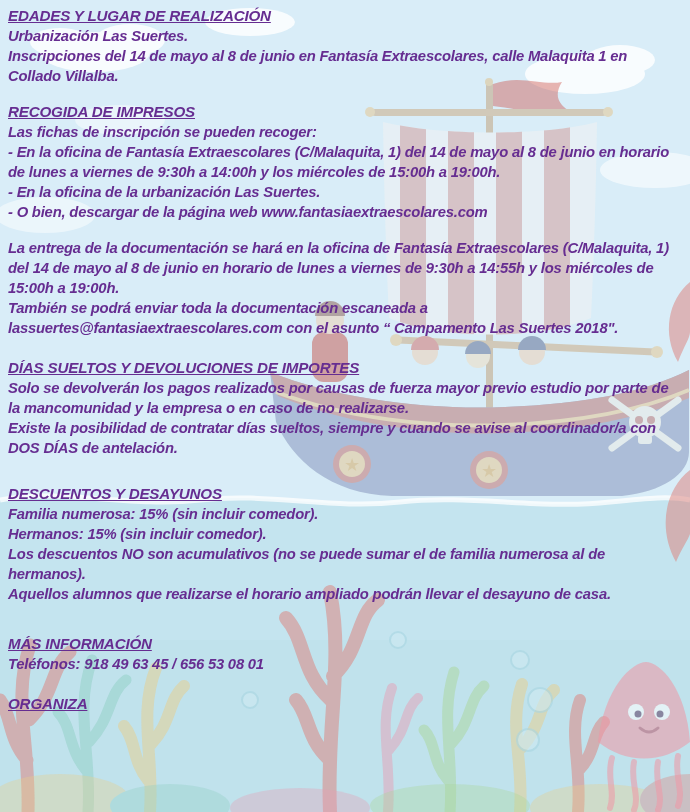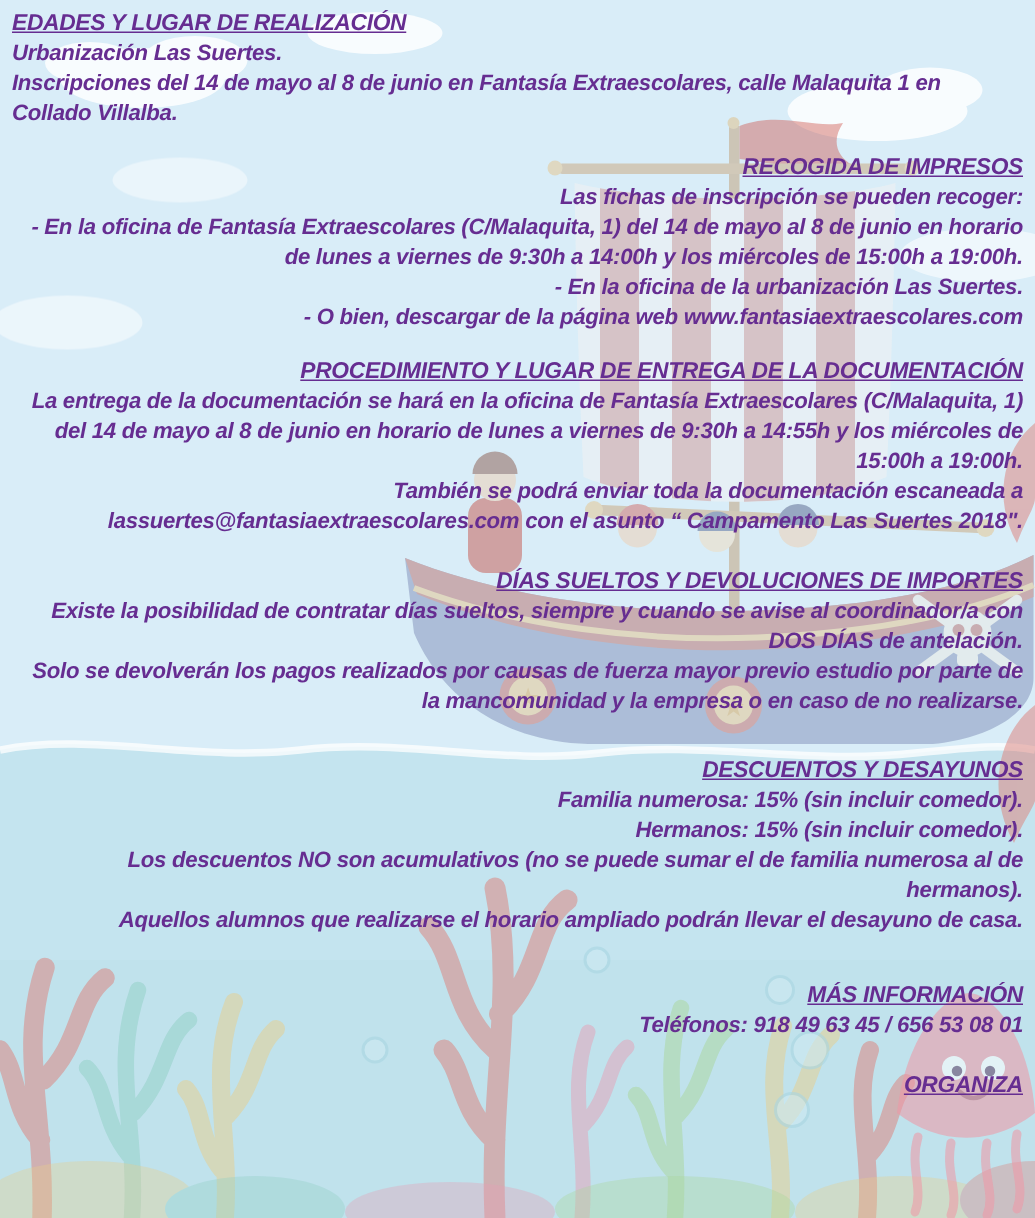--- a/index.html
+++ b/index.html
@@ -10,23 +10,23 @@
   }
   svg.bg{position:absolute;inset:0;z-index:1;}
   .content{
     position:absolute;inset:0;z-index:2;
     padding:6px 8px 0 8px;
     color:var(--text,#662d91);
     font-style:italic;font-weight:bold;
     font-size:14.8px;line-height:20px;letter-spacing:-0.2px;
   }
   .content section{margin:0;}
-  .content section + section{margin-top:16px;text-align:right;}
+  .content section + section{margin-top:16px;}
   .content section:nth-of-type(4){margin-top:20px;}
-  .content section:nth-of-type(5){margin-top:26px;margin-left:36px;}
+  .content section:nth-of-type(5){margin-top:26px;}
   .content section:nth-of-type(6){margin-top:30px;}
   .content section:nth-of-type(7){margin-top:20px;}
   .content h2{
     font-size:15.2px;margin:0;display:inline-block;
     text-decoration:underline;font-weight:bold;font-style:italic;
     line-height:20px;
   }
   .content p{margin:0;}
 </style>
 </head>
@@ -174,29 +174,28 @@
 
     <section>
       <h2>RECOGIDA DE IMPRESOS</h2>
       <p>Las fichas de inscripción se pueden recoger:</p>
       <p>- En la oficina de Fantasía Extraescolares (C/Malaquita, 1) del 14 de mayo al 8 de junio en horario de lunes a viernes de 9:30h a 14:00h y los miércoles de 15:00h a 19:00h.</p>
       <p>- En la oficina de la urbanización Las Suertes.</p>
       <p>- O bien, descargar de la página web www.fantasiaextraescolares.com</p>
     </section>
 
     <section>
-      <h2>PROCEDIMIENTO Y LUGAR DE ENTREGA DE LA DOCUMENTACIÓN</h2>
       <p>La entrega de la documentación se hará en la oficina de Fantasía Extraescolares (C/Malaquita, 1) del 14 de mayo al 8 de junio en horario de lunes a viernes de 9:30h a 14:55h y los miércoles de 15:00h a 19:00h.</p>
       <p>También se podrá enviar toda la documentación escaneada a lassuertes@fantasiaextraescolares.com con el asunto “ Campamento Las Suertes 2018".</p>
     </section>
 
     <section>
       <h2>DÍAS SUELTOS Y DEVOLUCIONES DE IMPORTES</h2>
+      <p>Solo se devolverán los pagos realizados por causas de fuerza mayor previo estudio por parte de la mancomunidad y la empresa o en caso de no realizarse.</p>
       <p>Existe la posibilidad de contratar días sueltos, siempre y cuando se avise al coordinador/a con DOS DÍAS de antelación.</p>
-      <p>Solo se devolverán los pagos realizados por causas de fuerza mayor previo estudio por parte de la mancomunidad y la empresa o en caso de no realizarse.</p>
     </section>
 
     <section>
       <h2>DESCUENTOS Y DESAYUNOS</h2>
       <p>Familia numerosa: 15% (sin incluir comedor).</p>
       <p>Hermanos: 15% (sin incluir comedor).</p>
       <p>Los descuentos NO son acumulativos (no se puede sumar el de familia numerosa al de hermanos).</p>
       <p>Aquellos alumnos que realizarse el horario ampliado podrán llevar el desayuno de casa.</p>
     </section>
 

